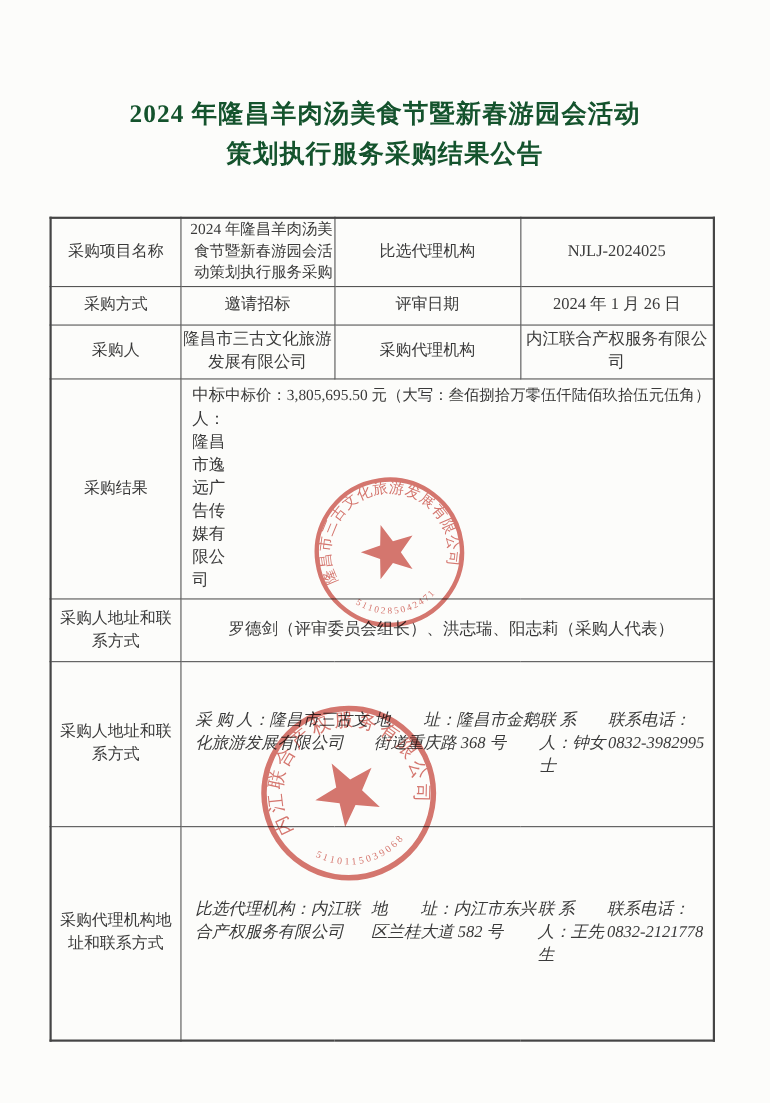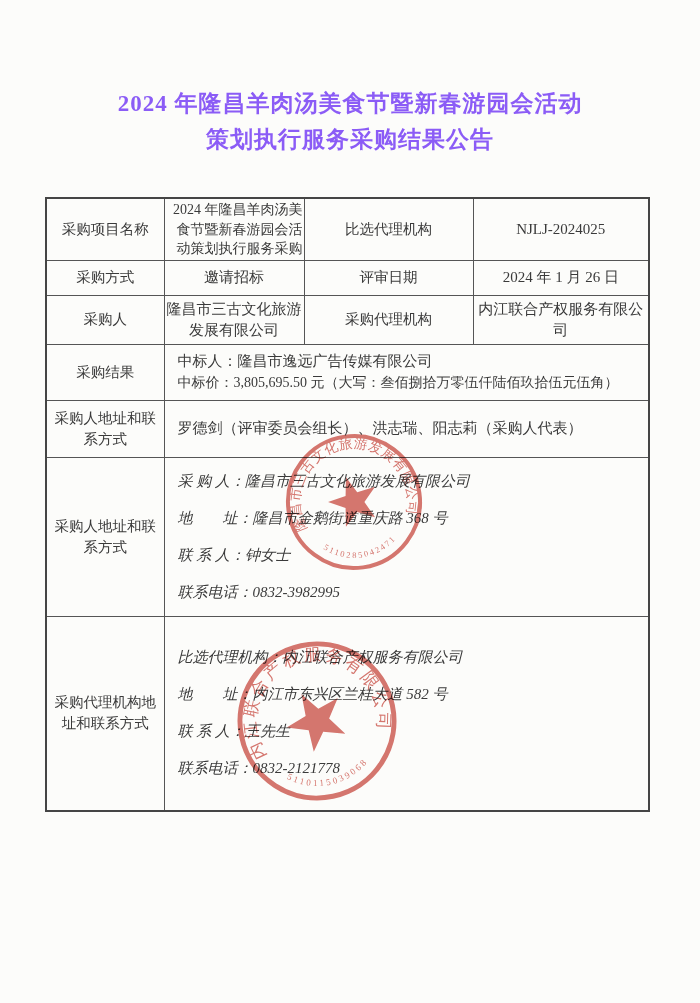--- a/index.html
+++ b/index.html
@@ -8,40 +8,40 @@
     background:#fbfbf9;
     font-family:"Liberation Serif","DejaVu Serif",serif;
     color:#383838;
     position:relative;
     overflow:hidden;
   }
   .paper{position:absolute;inset:0;background:#fcfcfa;}
   .doc-title{
     position:absolute;top:86px;left:0;width:700px;
     text-align:center;font-weight:bold;font-size:23px;
-    line-height:36px;color:#8b5cf6;letter-spacing:1px;
+    line-height:36px;color:#14532d;letter-spacing:1px;
   }
   .table-wrap{position:absolute;left:45px;top:197px;width:603px;}
   table.doc{
     border-collapse:collapse;table-layout:fixed;
     width:603px;border:2px solid #454545;
     font-size:15px;color:#3a3a3a;
   }
   table.doc td{
     border:1px solid #555;padding:1px;
     vertical-align:middle;overflow:hidden;
   }
   td.lbl{
     text-align:center;font-size:14.5px;line-height:21px;
   }
   td.val{text-align:center;line-height:21px;}
   td.val-name{font-size:14px;line-height:19.5px;text-align:right;}
   td.content{vertical-align:middle;}
   .content-inner{
-    display:flex;flex-direction:column;justify-content:center;
+    display:flex;flex-direction:row;justify-content:center;
     padding:4px 4px 4px 12px;box-sizing:border-box;
   }
   .content-inner .line{line-height:21px;}
   .contact-lines .line{margin:8px 0;font-style:italic;}
   .price-line{font-size:14px;white-space:nowrap;letter-spacing:0;}
   .seal{
     position:absolute;
     mix-blend-mode:multiply;
     opacity:0.78;
     filter:blur(0.35px);

